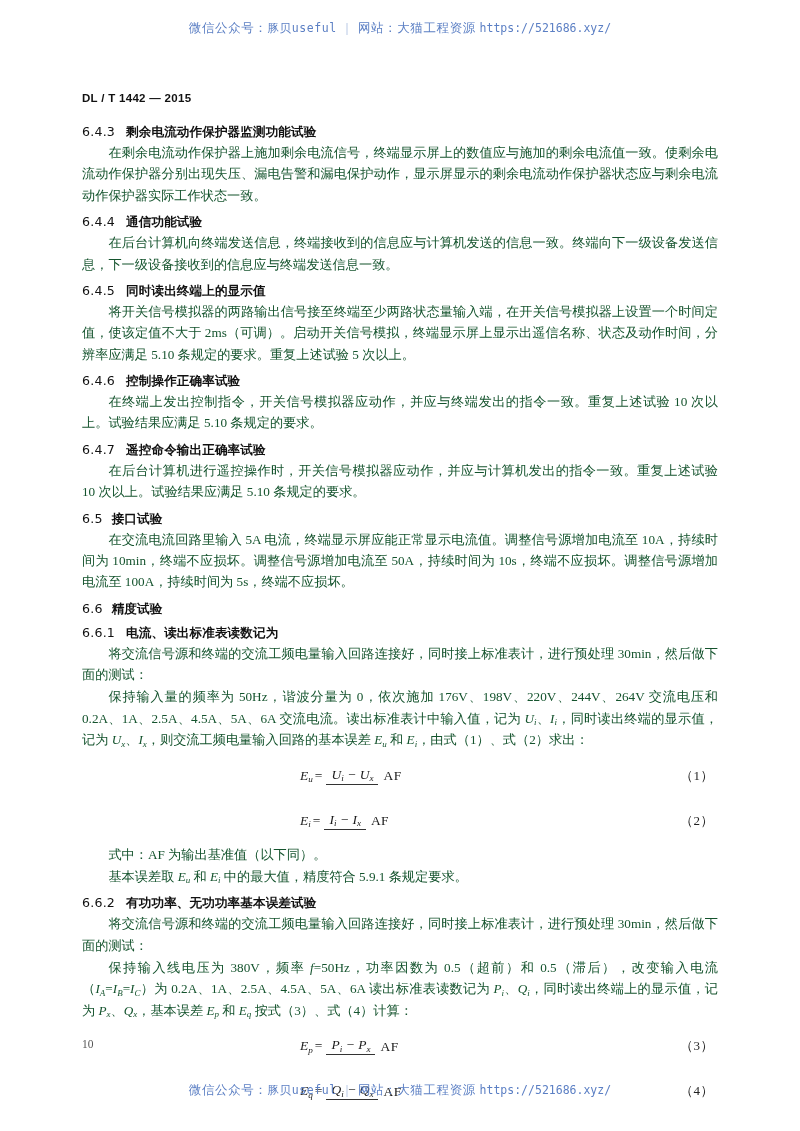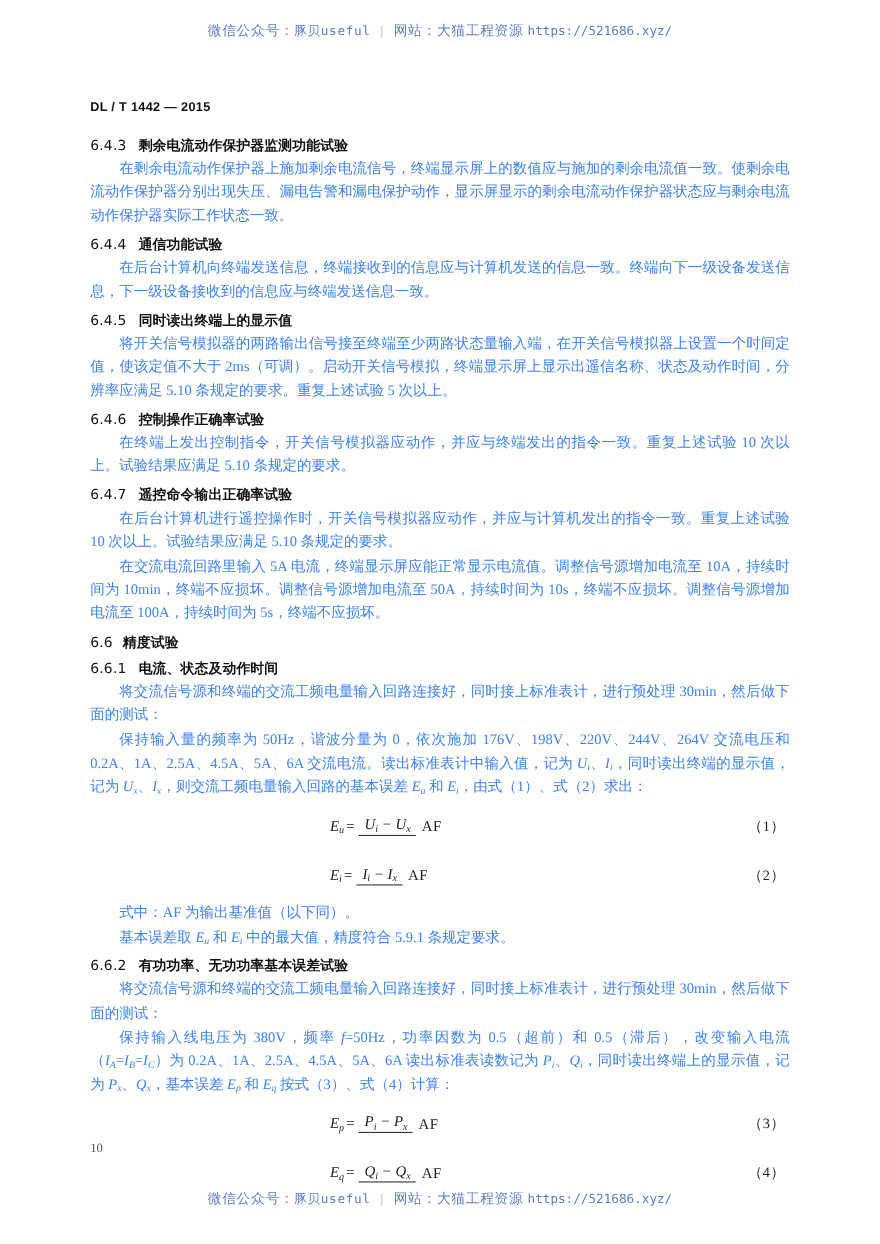--- a/index.html
+++ b/index.html
@@ -85,21 +85,21 @@
   }
   h3.clause.lvl2 .num { margin-right: 9px; }
 
   p.body {
     font-size: 13.2px;
     line-height: 1.62;
     margin: 1px 0 1px 0;
     text-align: justify;
     text-justify: inter-ideograph;
     text-indent: 2em;
-    color: #3b82f6;
+    color: #14532d;
     font-family: "Liberation Serif", "DejaVu Serif", serif;
   }
   var, .var {
     font-style: italic;
     font-family: "Liberation Serif", "DejaVu Serif", serif;
   }
   sub {
     font-size: 0.68em;
     line-height: 0;
     vertical-align: baseline;
@@ -191,28 +191,31 @@
     <h3 class="clause">
       <span class="num">6.4.6</span><span>控制操作正确率试验</span>
     </h3>
     <p class="body">在终端上发出控制指令，开关信号模拟器应动作，并应与终端发出的指令一致。重复上述试验 10 次以上。试验结果应满足 5.10 条规定的要求。</p>
 
     <h3 class="clause">
       <span class="num">6.4.7</span><span>遥控命令输出正确率试验</span>
     </h3>
     <p class="body">在后台计算机进行遥控操作时，开关信号模拟器应动作，并应与计算机发出的指令一致。重复上述试验 10 次以上。试验结果应满足 5.10 条规定的要求。</p>
 
+    <h3 class="clause lvl2">
+      <span class="num">6.5</span><span>接口试验</span>
+    </h3>
     <p class="body">在交流电流回路里输入 5A 电流，终端显示屏应能正常显示电流值。调整信号源增加电流至 10A，持续时间为 10min，终端不应损坏。调整信号源增加电流至 50A，持续时间为 10s，终端不应损坏。调整信号源增加电流至 100A，持续时间为 5s，终端不应损坏。</p>
 
     <h3 class="clause lvl2">
       <span class="num">6.6</span><span>精度试验</span>
     </h3>
 
     <h3 class="clause">
-      <span class="num">6.6.1</span><span>电流、状态及动作时间</span>
+      <span class="num">6.6.1</span><span>电流、读出标准表读数记为</span>
     </h3>
     <p class="body">将交流信号源和终端的交流工频电量输入回路连接好，同时接上标准表计，进行预处理 30min，然后做下面的测试：</p>
 
     <p class="body"><span>保持输入量的频率为 50Hz，谐波分量为 0，依次施加 176V、198V、220V、244V、264V 交流电压和 0.2A、1A、2.5A、4.5A、5A、6A 交流电流。读出标准表计中输入值，记为 </span><var><span>U</span><sub>i</sub></var><span>、</span><var><span>I</span><sub>i</sub></var><span>，同时读出终端的显示值，记为 </span><var><span>U</span><sub>x</sub></var><span>、</span><var><span>I</span><sub>x</sub></var><span>，则交流工频电量输入回路的基本误差 </span><var><span>E</span><sub>u</sub></var><span> 和 </span><var><span>E</span><sub>i</sub></var><span>，由式（1）、式（2）求出：</span></p>
 
     <div class="formula-row">
       <span class="formula-spacer"></span>
       <span class="formula">
         <span class="lhs"><span>E</span><sub>u</sub></span>
           <span class="eq">=</span>

